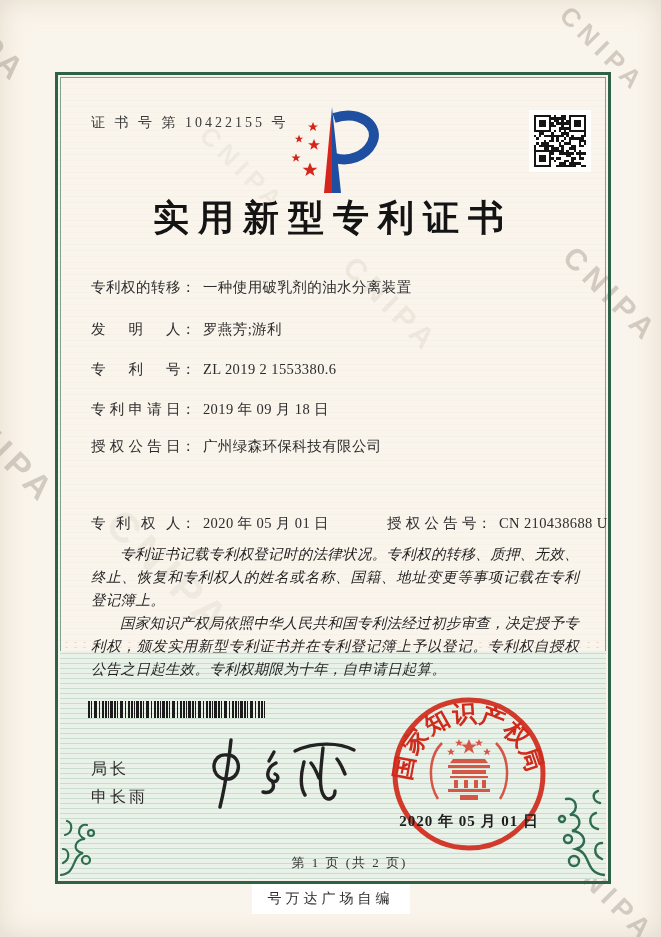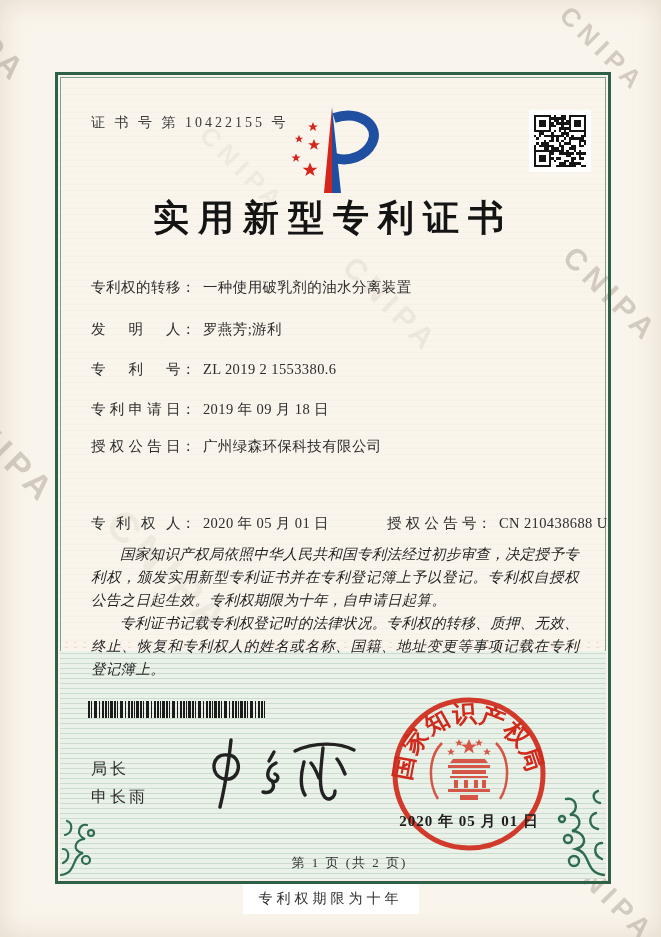--- a/index.html
+++ b/index.html
@@ -561,22 +561,22 @@
     <div class="row" style="top:438px">
       <span class="flabel">专利权人</span><span class="colon">：</span>
       <span class="fvalue">2020 年 05 月 01 日</span>
       <span class="grant2">
         <span class="flabel">授权公告号</span><span class="colon">：</span>
         <span class="fvalue">CN 210438688 U</span>
       </span>
     </div>
 
     <div class="legal">
+      <p>专利证书记载专利权登记时的法律状况。专利权的转移、质押、无效、终止、恢复和专利权人的姓名或名称、国籍、地址变更等事项记载在专利登记簿上。</p>
       <p>国家知识产权局依照中华人民共和国专利法经过初步审查，决定授予专利权，颁发实用新型专利证书并在专利登记簿上予以登记。专利权自授权公告之日起生效。专利权期限为十年，自申请日起算。</p>
-      <p>专利证书记载专利权登记时的法律状况。专利权的转移、质押、无效、终止、恢复和专利权人的姓名或名称、国籍、地址变更等事项记载在专利登记簿上。</p>
     </div>
 
     <div class="barcode" id="barcode"><i style="width: 2px; margin-right: 1px;"></i><i style="width: 1px; margin-right: 2px;"></i><i style="width: 3px; margin-right: 2px;"></i><i style="width: 1px; margin-right: 2px;"></i><i style="width: 2px; margin-right: 1px;"></i><i style="width: 2px; margin-right: 1px;"></i><i style="width: 1px; margin-right: 1px;"></i><i style="width: 3px; margin-right: 1px;"></i><i style="width: 2px; margin-right: 1px;"></i><i style="width: 1px; margin-right: 2px;"></i><i style="width: 3px; margin-right: 2px;"></i><i style="width: 1px; margin-right: 2px;"></i><i style="width: 2px; margin-right: 1px;"></i><i style="width: 2px; margin-right: 1px;"></i><i style="width: 1px; margin-right: 1px;"></i><i style="width: 3px; margin-right: 1px;"></i><i style="width: 2px; margin-right: 1px;"></i><i style="width: 1px; margin-right: 2px;"></i><i style="width: 3px; margin-right: 2px;"></i><i style="width: 1px; margin-right: 2px;"></i><i style="width: 2px; margin-right: 1px;"></i><i style="width: 2px; margin-right: 1px;"></i><i style="width: 1px; margin-right: 1px;"></i><i style="width: 3px; margin-right: 1px;"></i><i style="width: 2px; margin-right: 1px;"></i><i style="width: 1px; margin-right: 2px;"></i><i style="width: 3px; margin-right: 2px;"></i><i style="width: 1px; margin-right: 2px;"></i><i style="width: 2px; margin-right: 1px;"></i><i style="width: 2px; margin-right: 1px;"></i><i style="width: 1px; margin-right: 1px;"></i><i style="width: 3px; margin-right: 1px;"></i><i style="width: 2px; margin-right: 1px;"></i><i style="width: 1px; margin-right: 2px;"></i><i style="width: 3px; margin-right: 2px;"></i><i style="width: 1px; margin-right: 2px;"></i><i style="width: 2px; margin-right: 1px;"></i><i style="width: 2px; margin-right: 1px;"></i><i style="width: 1px; margin-right: 1px;"></i><i style="width: 3px; margin-right: 1px;"></i><i style="width: 2px; margin-right: 1px;"></i><i style="width: 1px; margin-right: 2px;"></i><i style="width: 3px; margin-right: 2px;"></i><i style="width: 1px; margin-right: 2px;"></i><i style="width: 2px; margin-right: 1px;"></i><i style="width: 2px; margin-right: 1px;"></i><i style="width: 1px; margin-right: 1px;"></i><i style="width: 3px; margin-right: 1px;"></i><i style="width: 2px; margin-right: 1px;"></i><i style="width: 1px; margin-right: 2px;"></i><i style="width: 3px; margin-right: 2px;"></i><i style="width: 1px; margin-right: 2px;"></i><i style="width: 2px; margin-right: 1px;"></i><i style="width: 2px; margin-right: 1px;"></i><i style="width: 1px; margin-right: 1px;"></i></div>
 
     <div class="signer">
       <div>局长</div>
       <div>申长雨</div>
     </div>
 
     <svg class="sig" width="175" height="80" viewBox="0 0 175 80">
@@ -636,14 +636,14 @@
         <path d="M56,14 C48,12 48,4 54,2"></path>
         <circle cx="30" cy="72" r="5"></circle>
         <circle cx="24" cy="50" r="4"></circle>
         <circle cx="18" cy="30" r="3"></circle>
       </g>
     </svg>
 
     <div class="pagenum">第 1 页 (共 2 页)</div>
   </div>
 
-  <div class="footer-note">专利权期限为十年</div>
+  <div class="footer-note">号万达广场自编</div>
 </div>
 
 </body></html>

